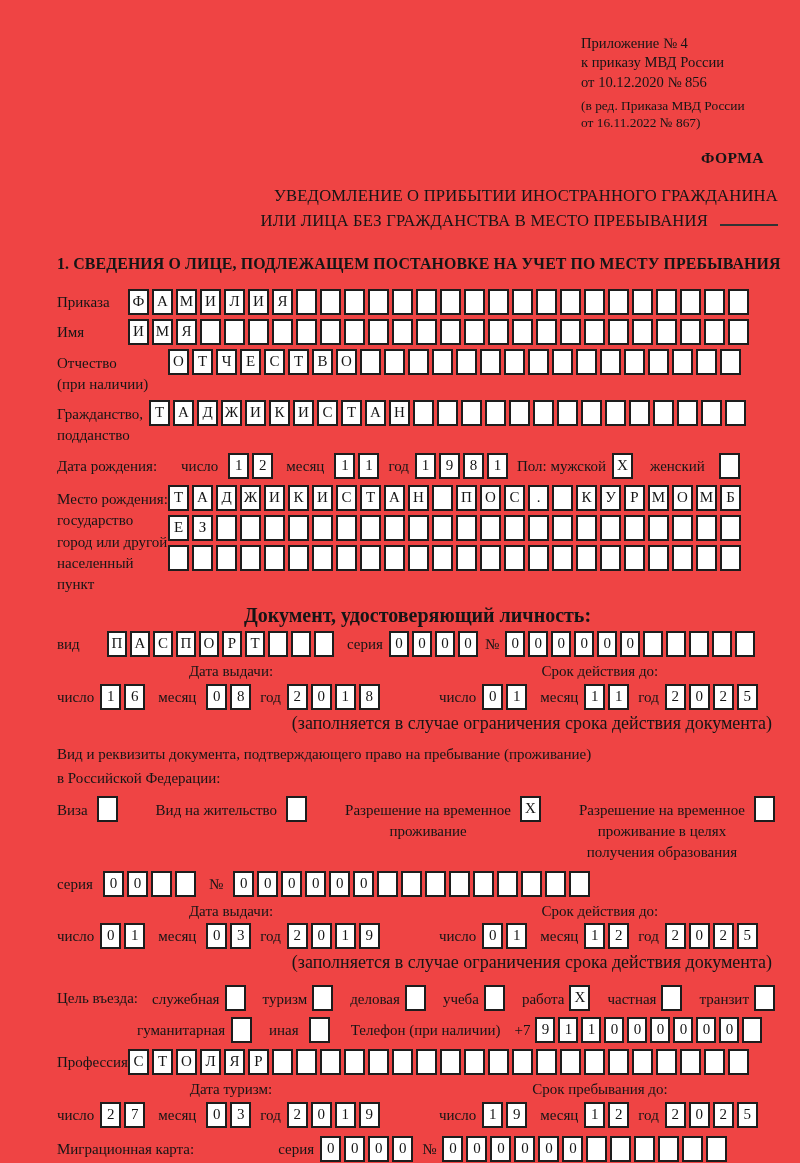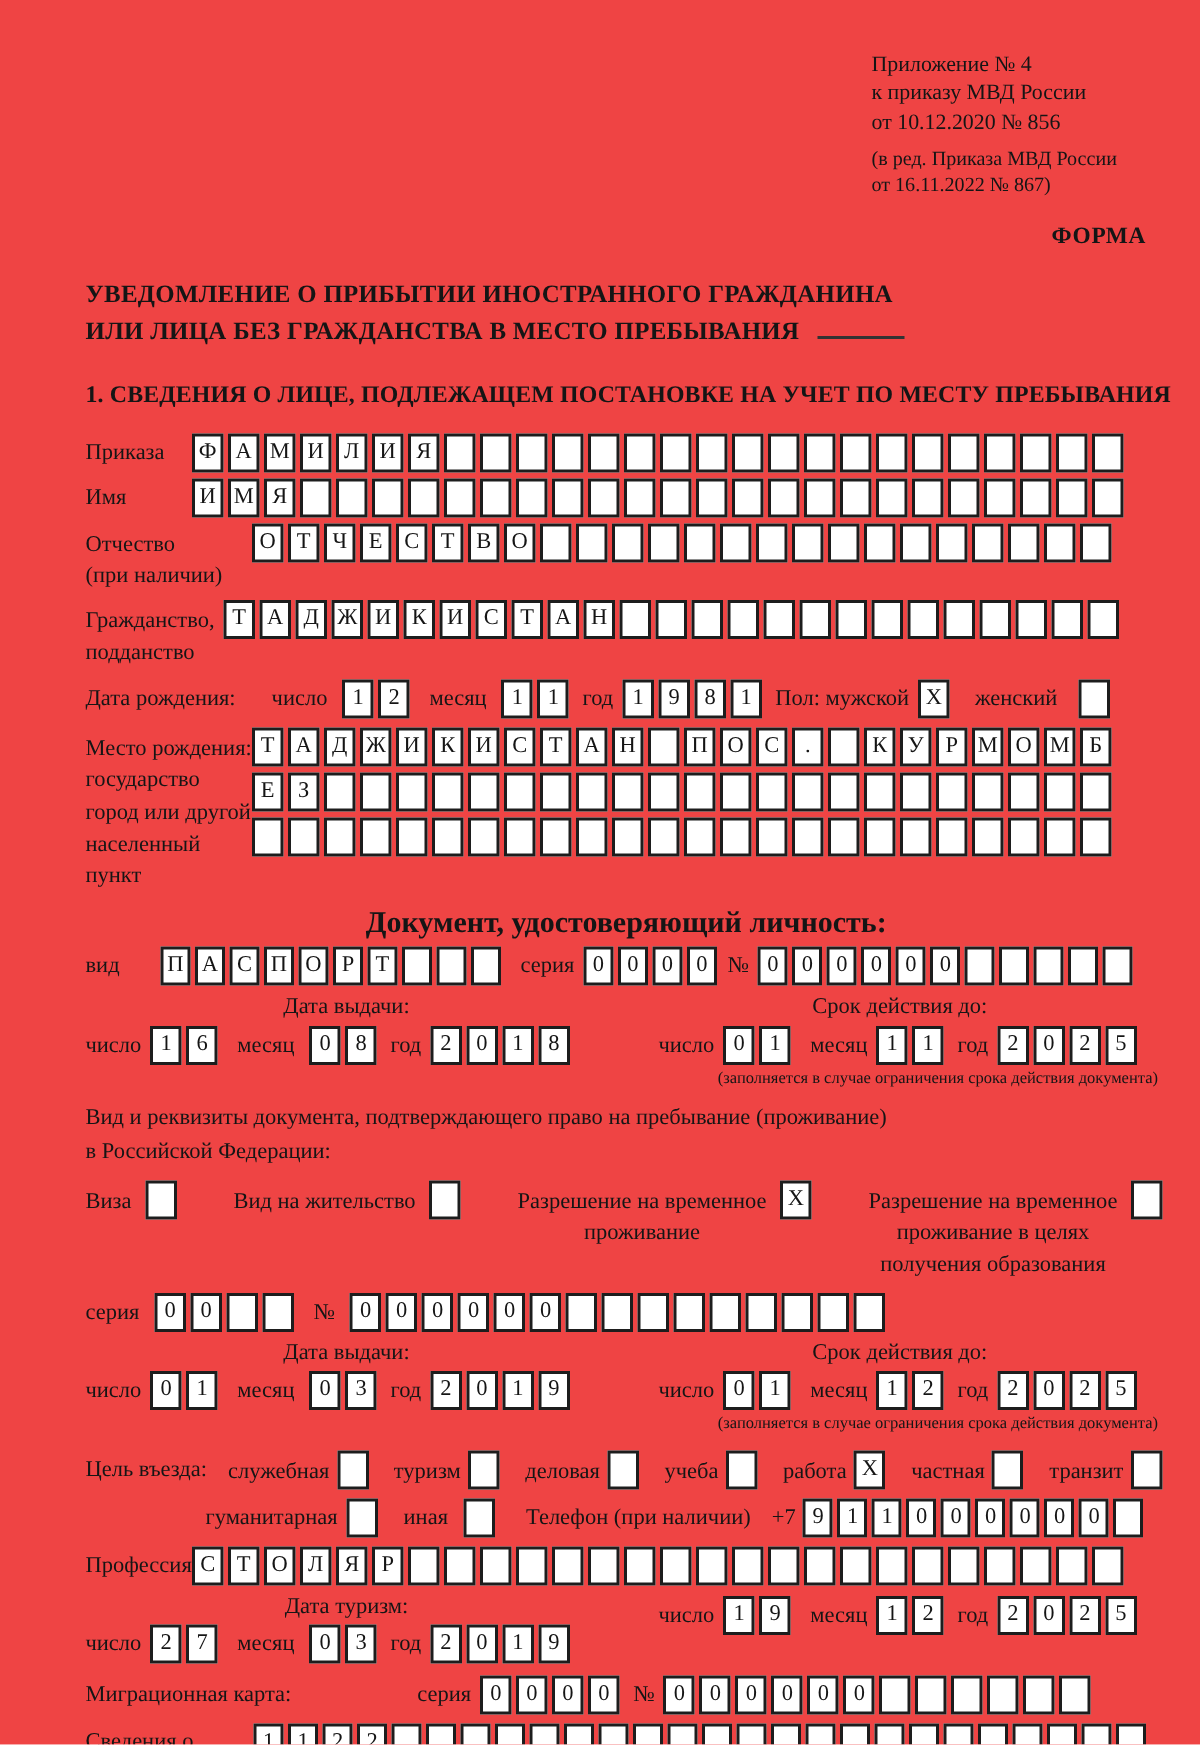--- a/index.html
+++ b/index.html
@@ -10,21 +10,21 @@
     font-size:15px;line-height:1.32;
     padding:34px 22px 12px 57px;overflow:hidden;
   }
   
   .annex{width:185px;margin-left:auto;margin-right:12px;}
   .annex div{font-size:14.6px;line-height:1.32;}
   .annex .edit{font-size:13.4px;line-height:1.3;}
   .annex .edit.first{margin-top:5px;}
   .forma{text-align:right;margin:16px 14px 0 0;font-weight:bold;font-size:15.6px;letter-spacing:.4px;}
   
-  .title{margin-top:16px;text-align:left;font-weight:bold;font-size:16.6px;line-height:1.5;letter-spacing:.2px;}
+  .title{margin-top:16px;text-align:right;font-weight:normal;font-size:16.6px;line-height:1.5;letter-spacing:.2px;}
   .blank-line{display:inline-block;width:58px;border-bottom:2.5px solid #333;margin-left:12px;vertical-align:baseline;}
   .section-title{margin-top:20px;font-weight:bold;font-size:15.9px;white-space:nowrap;letter-spacing:.1px;}
   
   .row{display:flex;align-items:flex-start;margin-top:4px;}
   .lbl{padding-top:4px;flex-shrink:0;}
   .cells{white-space:nowrap;font-weight:normal;}
   .cell{
     display:inline-block;box-sizing:border-box;width:21px;height:26px;
     border:2px solid #1d1d1d;margin-right:3px;background:#fff;
     text-align:center;font-size:15px;line-height:21px;vertical-align:top;
@@ -36,21 +36,21 @@
   .ml6{margin-left:6px;} .ml10{margin-left:10px;} .ml14{margin-left:14px;}
   .stack{line-height:1.42;padding-top:4px;flex-shrink:0;}
   .vgap4 > .cells{display:block;margin-bottom:4px;}
   .center-b{ text-align:center;font-weight:bold;font-size:20px;margin-top:6px;}
   
   .datepair{display:flex;margin-top:5px;}
   .dp-left{width:348px;flex-shrink:0;}
   .dp-right{margin-left:34px;}
   .dp-head{text-align:center;font-size:15px;line-height:1.3;}
   .dp-row{display:flex;align-items:flex-start;margin-top:2px;}
-  .note-right{text-align:right;font-size:11px;margin-top:2px;padding-right:6px;}
+  .note-right{text-align:right;font-size:18px;margin-top:2px;padding-right:6px;}
   .plain{margin-top:8px;line-height:1.55;}
   
   .cbrow{display:flex;justify-content:space-between;margin-top:6px;}
   .cbitem{display:flex;align-items:flex-start;}
   .cbitem .txt{padding-top:4px;margin-right:9px;text-align:center;line-height:1.4;}
   .purpose{display:flex;justify-content:space-between;margin-top:10px;}
   .pp{display:flex;align-items:center;}
   .pp .txt{padding-top:4px;margin-right:5px;}
   .purpose2{display:flex;align-items:flex-start;margin-top:6px;}
   
@@ -289,20 +289,21 @@
       <div class="dp-row">
         <span class="lbl">число</span>
         <span class="cells ml6"><span class="cell">2</span><span class="cell">7</span></span>
         <span class="lbl ml10">месяц</span>
         <span class="cells ml10"><span class="cell">0</span><span class="cell">3</span></span>
         <span class="lbl ml6">год</span>
         <span class="cells ml6"><span class="cell">2</span><span class="cell">0</span><span class="cell">1</span><span class="cell">9</span></span>
       </div>
     </div>
     <div class="dp-right">
+      <div class="dp-head">Срок пребывания до:</div>
       <div class="dp-row">
         <span class="lbl">число</span>
         <span class="cells ml6"><span class="cell">1</span><span class="cell">9</span></span>
         <span class="lbl ml10">месяц</span>
         <span class="cells ml6"><span class="cell">1</span><span class="cell">2</span></span>
         <span class="lbl ml6">год</span>
         <span class="cells ml6"><span class="cell">2</span><span class="cell">0</span><span class="cell">2</span><span class="cell">5</span></span>
       </div>
     </div>
   </div>

